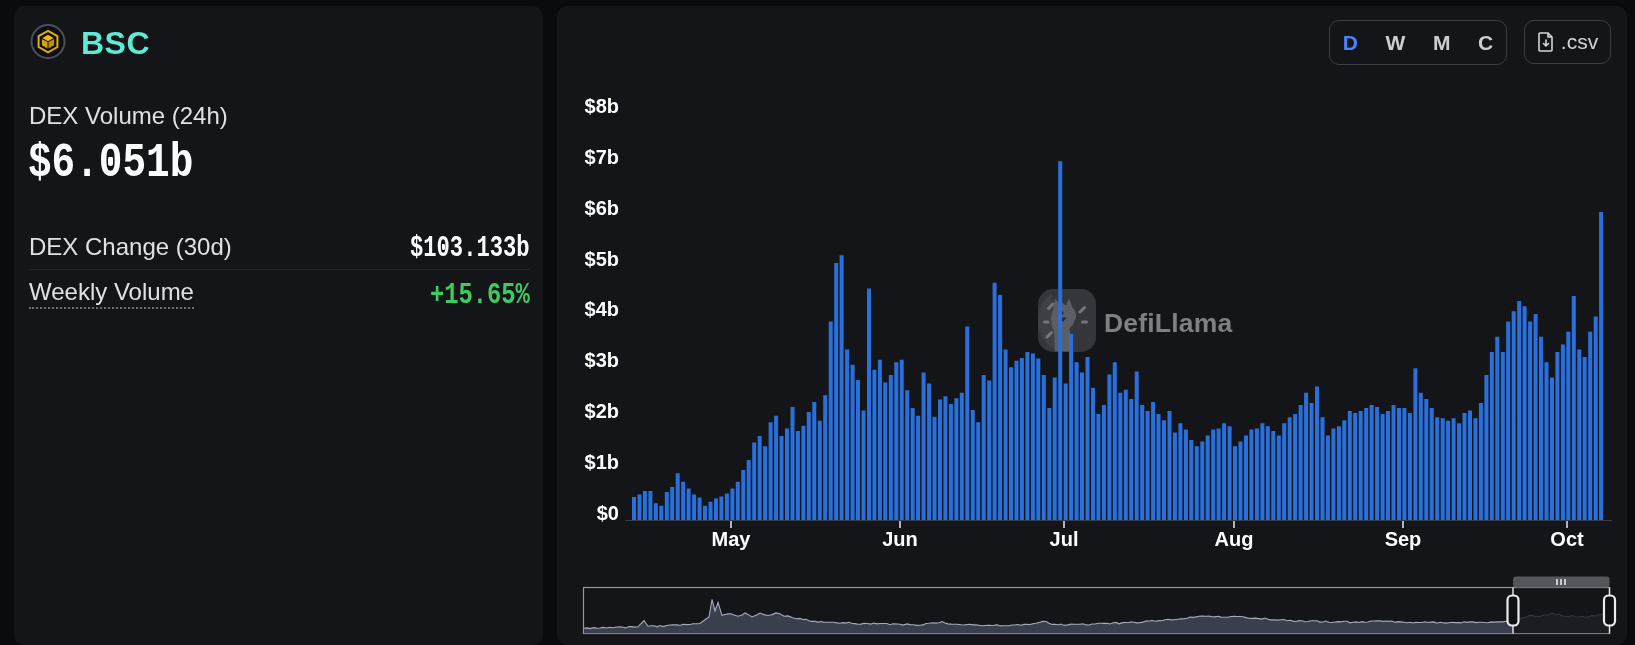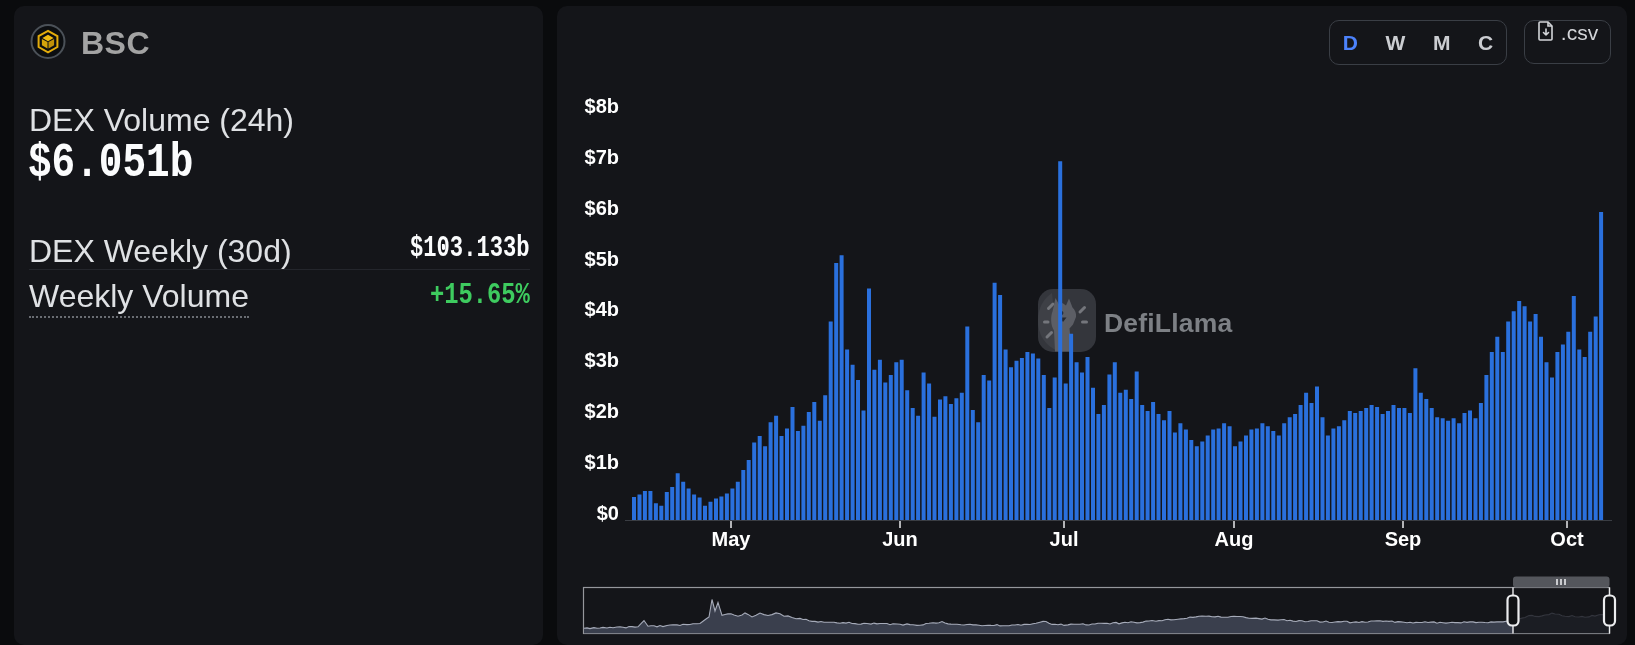--- a/index.html
+++ b/index.html
@@ -1,54 +1,54 @@
 <!DOCTYPE html>
 <html><head><meta charset="utf-8"><style>
 *{margin:0;padding:0;box-sizing:border-box}
 html,body{width:1635px;height:645px;background:#0a0b0d;overflow:hidden;font-family:"Liberation Sans",sans-serif}
 .card{position:absolute;background:#141519;border-radius:10px}
 #left{left:14px;top:6px;width:529px;height:639px}
 #right{left:557px;top:6px;width:1070px;height:639px}
-.lbl{position:absolute;font-size:32px;color:#dfe1e4;font-weight:400}
+.lbl{position:absolute;font-size:24px;color:#dfe1e4;font-weight:400}
 .mono{font-family:"Liberation Mono",monospace;font-weight:700;color:#fbfcfd}
 </style></head><body>
 <div id="left" class="card"></div>
 <div id="right" class="card"></div>
 
 <svg width="70" height="70" style="position:absolute;left:13px;top:7px" viewBox="0 0 70 70">
  <circle cx="35" cy="34.5" r="16.5" fill="#0c0e11" stroke="#4b5158" stroke-width="2"></circle>
  <path d="M35 23.8l9.4 5.4v10.8L35 45.4l-9.4-5.4V29.2z" fill="none" stroke="#e3ac0b" stroke-width="2"></path>
  <g>
   <path d="M35 27.8l5.6 3.2L35 34.2l-5.6-3.2z" fill="#efbb10"></path>
   <path d="M28.9 31.9l5.6 3.2v6.4l-5.6-3.2z" fill="#d5a30b"></path>
   <path d="M41.1 31.9l-5.6 3.2v6.4l5.6-3.2z" fill="#bf9009"></path>
  </g>
 </svg>
-<div style="position:absolute;left:81px;top:25px;font-size:32px;font-weight:700;color:#a3a3a3;letter-spacing:.5px">BSC</div>
+<div style="position:absolute;left:81px;top:25px;font-size:32px;font-weight:700;color:#5eead4;letter-spacing:.5px">BSC</div>
 
 <div class="lbl" style="left:29px;top:102px">DEX Volume (24h)</div>
 <div class="mono" style="position:absolute;left:28px;top:136px;font-size:48px;transform:scaleX(.82);transform-origin:0 0">$6.051b</div>
 
-<div class="lbl" style="left:29px;top:233px">DEX Weekly (30d)</div>
+<div class="lbl" style="left:29px;top:233px">DEX Change (30d)</div>
 <div class="mono" style="position:absolute;right:1105px;top:232px;font-size:29px;transform:scaleX(.764);transform-origin:100% 0">$103.133b</div>
 <div style="position:absolute;left:29px;top:269px;width:501px;height:1px;background:#24262c"></div>
 <div class="lbl" style="left:29px;top:278px;border-bottom:2px dotted #6a6d73;padding-bottom:1px">Weekly Volume</div>
 <div class="mono" style="position:absolute;right:1105px;top:279px;font-size:29px;transform:scaleX(.82);transform-origin:100% 0;color:#3ecb5f">+15.65%</div>
 
 <div style="position:absolute;left:108px;top:157px;width:5px;height:9px;border-radius:3px;background:#fbfcfd"></div>
 <div style="position:absolute;left:441.5px;top:243.5px;width:3.5px;height:6px;border-radius:2px;background:#fbfcfd"></div>
 
 <div style="position:absolute;left:1329px;top:20px;width:178px;height:45px;border:1px solid #3a3e45;border-radius:10px"></div>
 <div style="position:absolute;left:1329px;top:20px;width:178px;height:45px;display:flex;align-items:center;justify-content:space-around;font-size:21px;font-weight:700">
  <span style="color:#4c82fb">D</span>
     <span style="color:#cbcdd1">W</span>
     <span style="color:#cbcdd1">M</span>
     <span style="color:#cbcdd1">C</span>
 </div>
-<div style="position:absolute;left:1524px;top:20px;width:87px;height:44px;border:1px solid #3a3e45;border-radius:10px;display:flex;align-items:flex-start;justify-content:center;gap:6px">
+<div style="position:absolute;left:1524px;top:20px;width:87px;height:44px;border:1px solid #3a3e45;border-radius:10px;display:flex;align-items:center;justify-content:center;gap:6px">
  <svg width="18" height="20" viewBox="0 0 18 20">
   <path d="M3 1h8l4 4v13a1 1 0 0 1-1 1H3a1 1 0 0 1-1-1V2a1 1 0 0 1 1-1z" fill="none" stroke="#d3d5d9" stroke-width="1.6"></path>
   <path d="M11 1v4h4" fill="none" stroke="#d3d5d9" stroke-width="1.6"></path>
   <path d="M9 8v6M6.5 11.5L9 14l2.5-2.5" fill="none" stroke="#d3d5d9" stroke-width="1.6" stroke-linecap="round" stroke-linejoin="round"></path>
  </svg>
  <span style="font-size:21px;color:#d3d5d9">.csv</span>
 </div>
 
 <svg style="position:absolute;left:0;top:0" width="1635" height="645" viewBox="0 0 1635 645">
 

